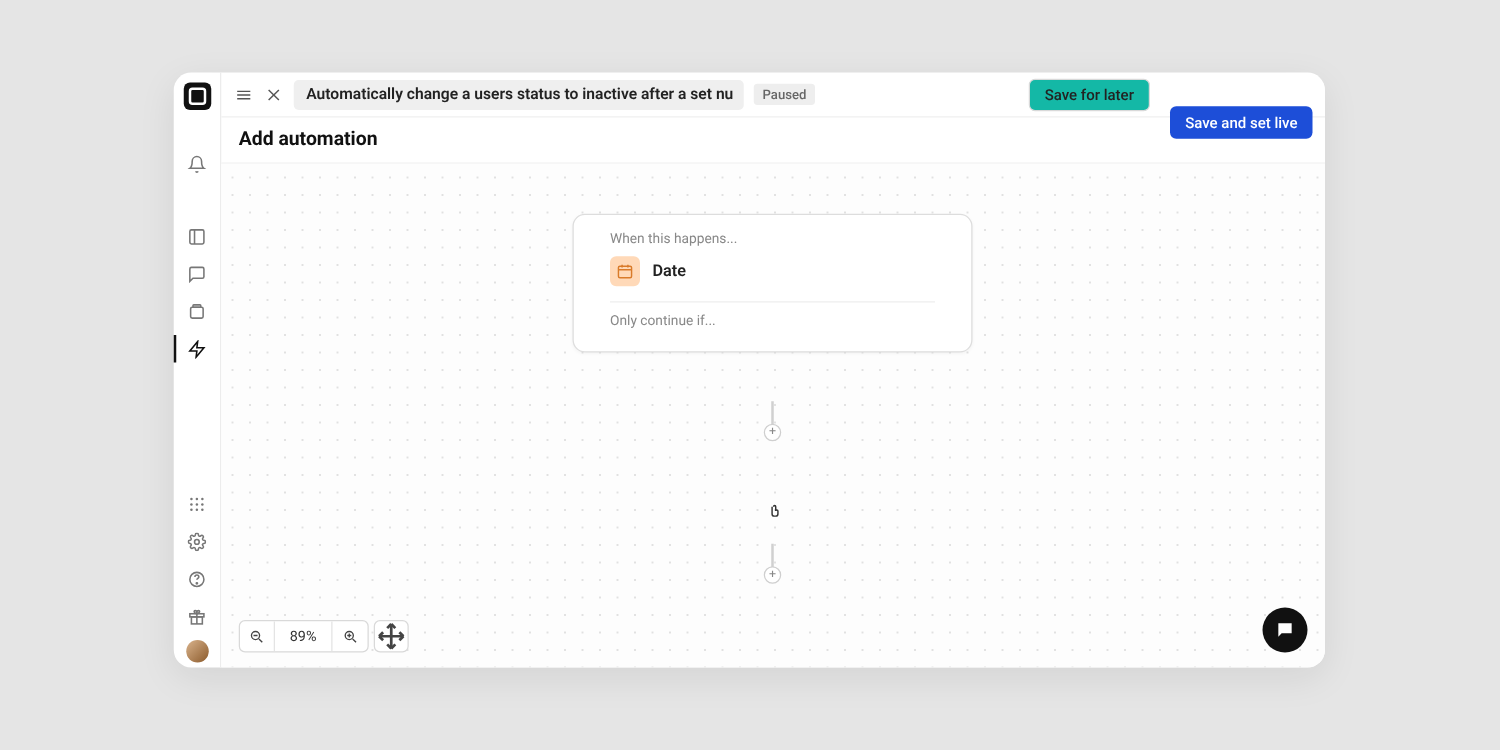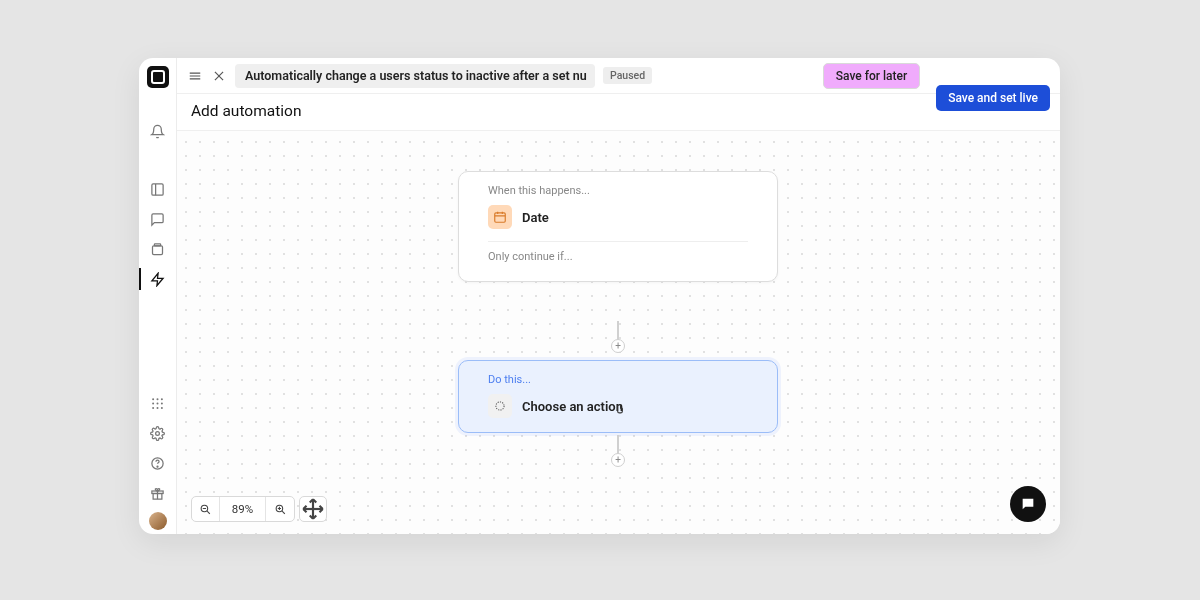--- a/index.html
+++ b/index.html
@@ -76,24 +76,24 @@
     font-size:12.5px;font-weight:600;color:#222;max-width:360px;overflow:hidden;white-space:nowrap;
   }
   .status-pill{
     font-size:10.5px;background:#eee;color:#666;border-radius:3px;padding:2px 7px;font-weight:500;
   }
   .spacer{flex:1;}
   .btn{
     height:26px;border-radius:5px;font-size:12px;padding:0 12px;display:flex;align-items:center;cursor:pointer;
     font-weight:500;
   }
-  .btn-secondary{background:#f0abfc;border:1px solid #d9d9d9;color:#222;}
+  .btn-secondary{background:#14b8a6;border:1px solid #d9d9d9;color:#222;}
   .btn-primary{background:#1d4ed8;color:#fff;margin-left:8px;margin-top:44px;}
   .subheader{
-    padding:8px 14px 10px;font-size:15.5px;font-weight:400;color:#111;border-bottom:1px solid #efefef;
+    padding:8px 14px 10px;font-size:15.5px;font-weight:700;color:#111;border-bottom:1px solid #efefef;
   }
   .canvas{
     flex:1;position:relative;
     background-color:#fdfdfd;
     background-image: radial-gradient(#e1e1e1 0.8px, transparent 0.8px);
     background-size: 14px 14px;
     background-position: 2px 4px;
   }
   .node{
     position:absolute;left:281px;width:320px;background:#fff;border:1px solid #ddd;border-radius:10px;
@@ -263,31 +263,20 @@
           </div>
           <div class="row-text">Date</div>
         </div>
         <div class="divider"></div>
         <div class="node-label">Only continue if...</div>
       </div>
 
       <div class="connector conn1"></div>
       <div class="plusnode plus1">+</div>
 
-      <div class="node action">
-        <div class="node-label">Do this...</div>
-        <div class="row">
-          <div class="iconbox grey">
-            <svg viewBox="0 0 24 24" fill="none" stroke="currentColor" stroke-width="1.8" stroke-dasharray="2 2">
-                <circle cx="12" cy="12" r="7"></circle>
-              </svg>
-          </div>
-          <div class="row-text">Choose an action</div>
-        </div>
-      </div>
 
       <div class="connector conn2"></div>
       <div class="plusnode plus2">+</div>
 
       <svg class="cursor" viewBox="0 0 24 24" fill="none" stroke="currentColor" stroke-width="2">
           <path d="M8 4v10a3 3 0 003 3h2a3 3 0 003-3v-4a1.5 1.5 0 00-3 0V4a1.5 1.5 0 00-3 0"></path>
         </svg>
 
       <div class="zoom-controls">
         <div class="zoom-group">

